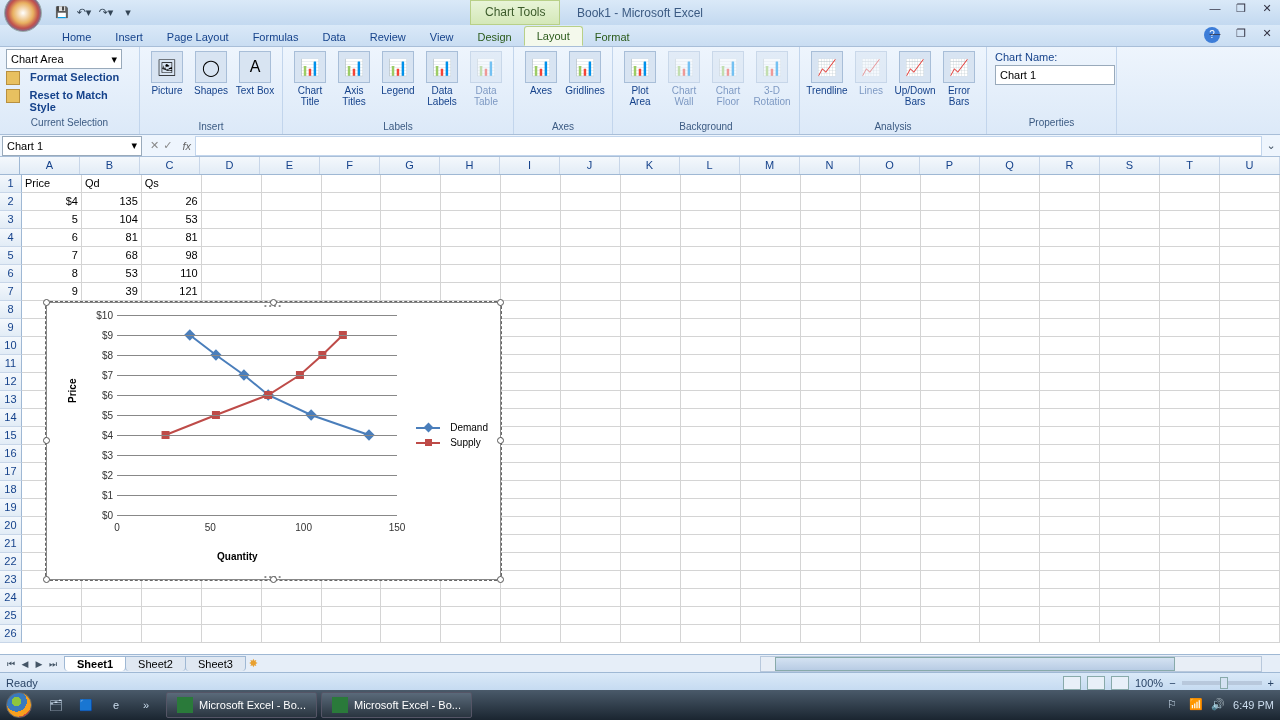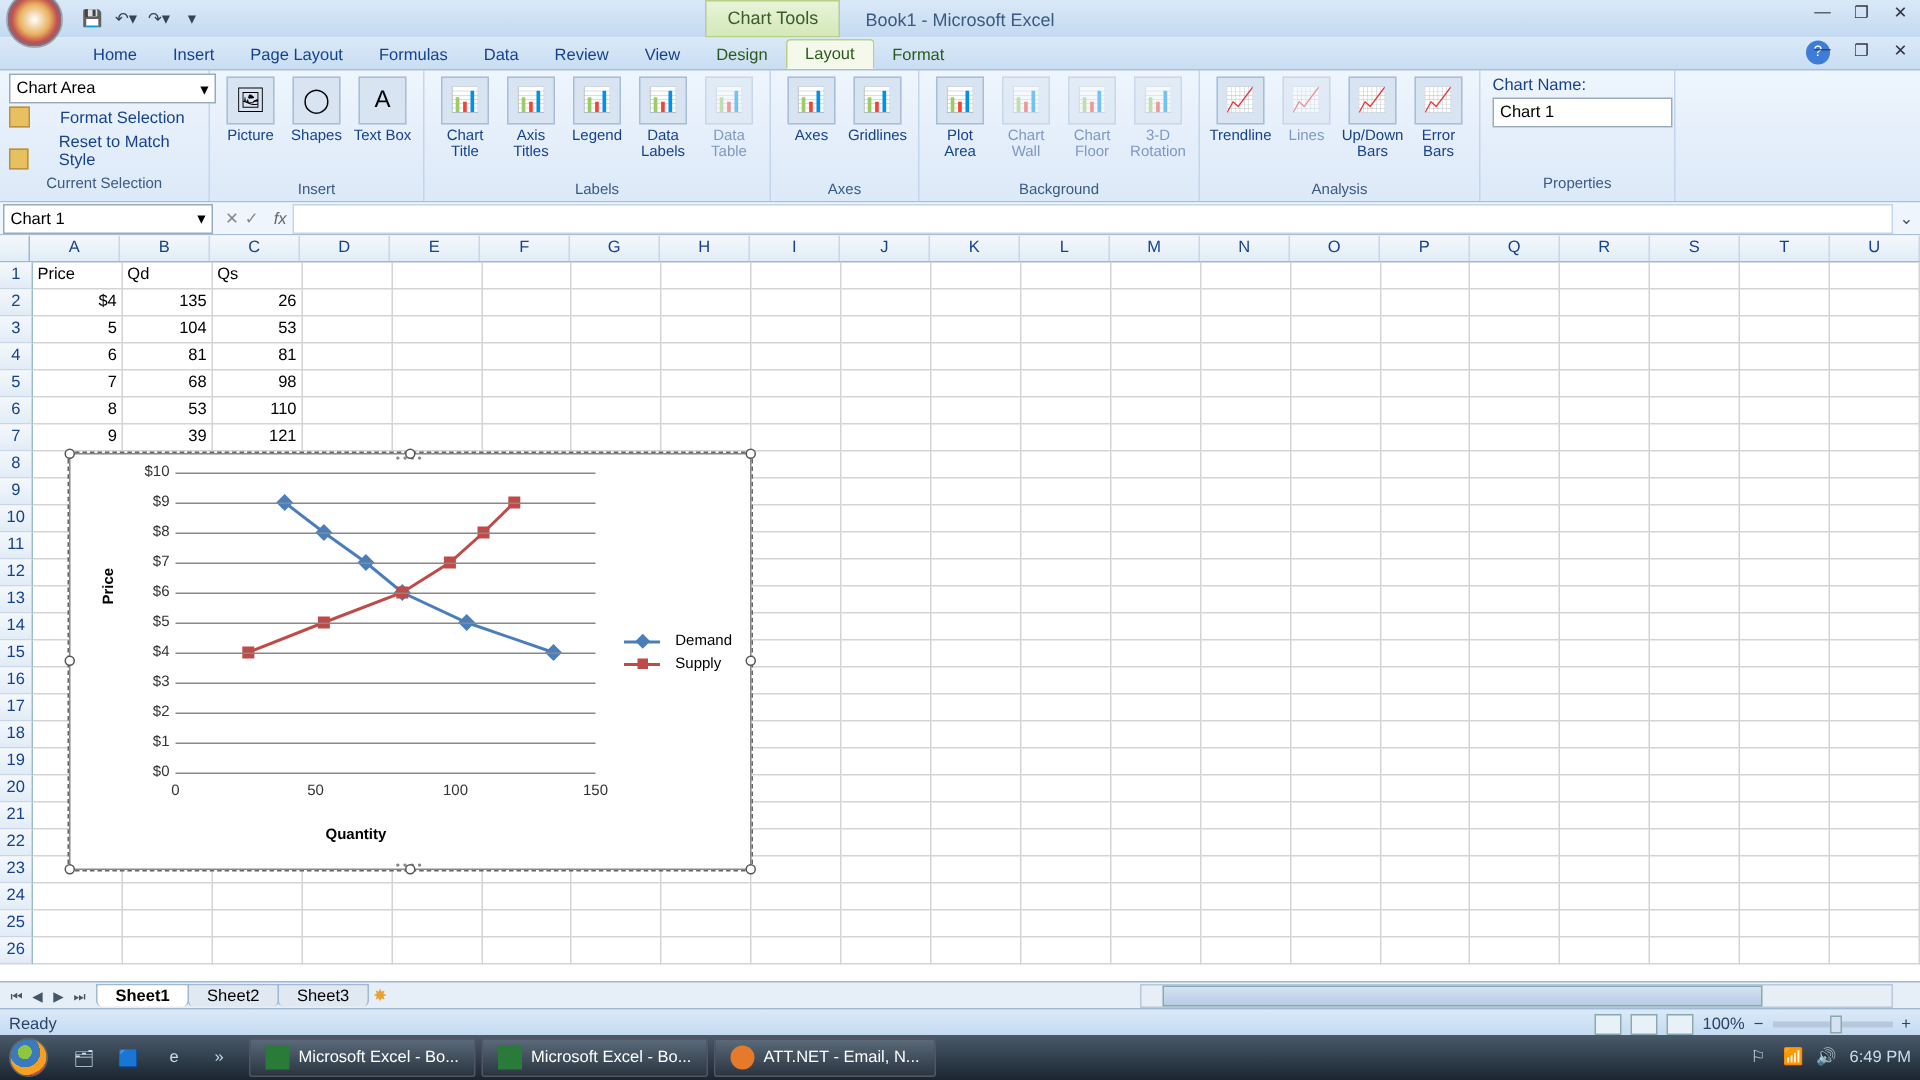--- a/index.html
+++ b/index.html
@@ -26,22 +26,22 @@
 
 
 .ribbon { height:88px; background:linear-gradient(#eef5fd,#dce9f8); border-bottom:1px solid #a8bed8; display:flex; }
 .ribbon-group { border-right:1px solid #c2d5ec; display:flex; flex-direction:column; padding:2px 6px 0; }
 .group-items { flex:1; display:flex; align-items:flex-start; gap:2px; }
 .group-label { text-align:center; color:#3b5a82; font-size:10px; padding:2px 0; }
 .big-btn { display:flex; flex-direction:column; align-items:center; width:42px; padding:2px 1px; cursor:pointer; border-radius:3px; }
 .big-icon { width:32px; height:32px; background:#d8e4f2; border:1px solid #a8bed8; margin-bottom:2px; display:flex; align-items:center; justify-content:center; font-size:16px; }
 .big-btn .lbl { font-size:10px; color:#15428b; text-align:center; line-height:11px; }
 .sel-group { width:140px; }
-.sel-combo { width:138px; height:20px; border:1px solid #9ab; background:#fff; padding:2px 4px; font-size:11px; display:flex; justify-content:space-between; align-items:center; }
-.sel-link { display:flex; align-items:flex-end; gap:20px; padding:2px 0; color:#15428b; cursor:pointer; }
+.sel-combo { width:116px; height:20px; border:1px solid #9ab; background:#fff; padding:2px 4px; font-size:11px; display:flex; justify-content:space-between; align-items:center; }
+.sel-link { display:flex; align-items:flex-start; gap:10px; padding:2px 0; color:#15428b; cursor:pointer;font-weight:bold; }
 .sel-link .ic { width:14px; height:14px; background:#e8c060; border:1px solid #b89040; }
 .prop-group { width:130px; padding:4px 8px; }
 .prop-lbl { color:#15428b; font-size:11px; margin-bottom:2px; }
 .prop-input { width:120px; height:20px; border:1px solid #9ab; background:#fff; padding:2px 4px; font-size:11px; }
 
 
 .fbar-row { height:22px; display:flex; align-items:center; border-bottom:1px solid #a8bed8; background:#eef5fd; }
 .name-box { width:140px; height:20px; border:1px solid #9ab; background:#fff; margin:0 2px; display:flex; align-items:center; justify-content:space-between; padding:0 4px; }
 .fx-btns { display:flex; gap:4px; padding:0 6px; color:#888; }
 .fx-label { font-style:italic; color:#666; padding:0 4px; }
@@ -1067,23 +1067,19 @@
     <div class="task-icon">»</div>
   </div>
   <div class="task-btn">
       <span class="ic"></span>
       <span>Microsoft Excel - Bo...</span>
     </div>
   <div class="task-btn">
       <span class="ic"></span>
       <span>Microsoft Excel - Bo...</span>
     </div>
-  <div class="task-btn ff">
-      <span class="ic"></span>
-      <span>ATT.NET - Email, N...</span>
-    </div>
   <div class="tray">
     <span class="tray-icon">⚐</span>
     <span class="tray-icon">📶</span>
     <span class="tray-icon">🔊</span>
     <span>6:49 PM</span>
   </div>
 </div>
 
 </body></html>

